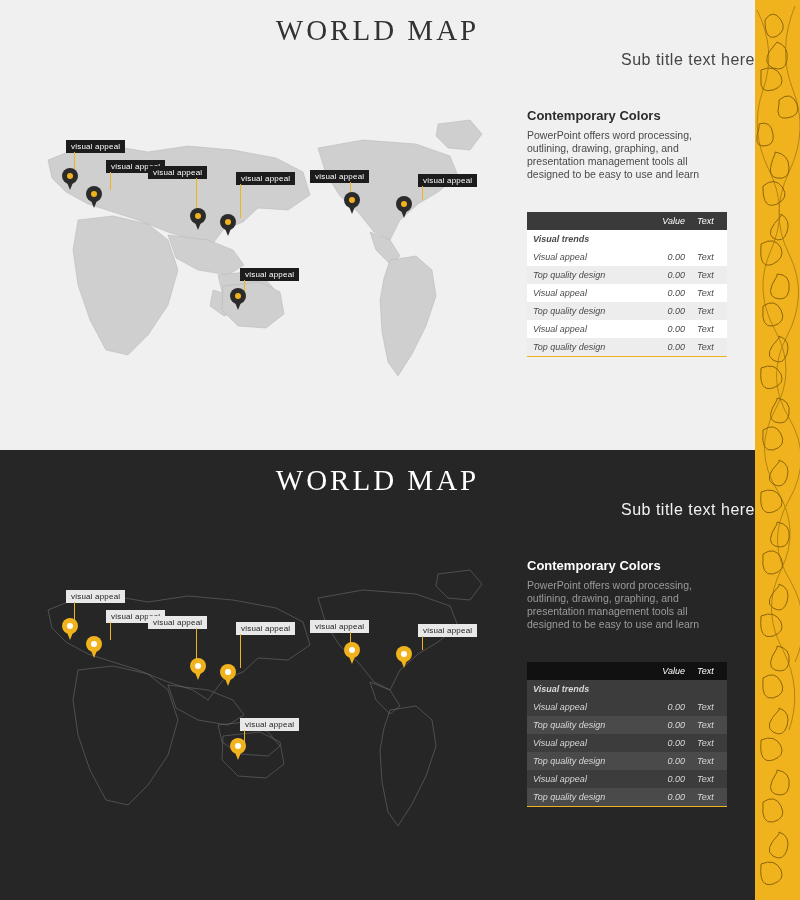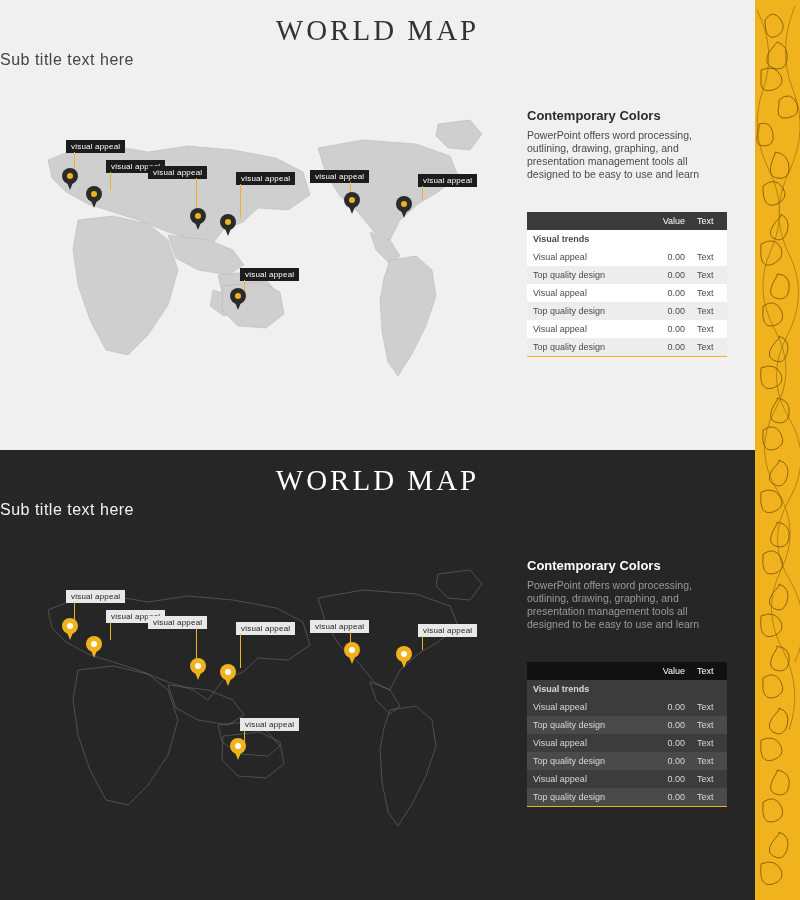--- a/index.html
+++ b/index.html
@@ -26,21 +26,21 @@
   .title{
     text-align:center;
     font-size:29px;
     letter-spacing:3px;
     font-weight:400;
     font-family:"Liberation Serif", serif;
     margin:0;
     padding-top:14px;
   }
   .subtitle{
-    text-align:left;
+    text-align:right;
     font-size:16px;
     letter-spacing:.5px;
     margin:0;
     padding-top:4px;
     font-family:"Liberation Sans", sans-serif;
   }
   .light .title{color:#333333;}
   .light .subtitle{color:#444444;}
   .dark .title{color:#ffffff;}
   .dark .subtitle{color:#f2f2f2;}
@@ -82,21 +82,21 @@
   
   .col{position:absolute;left:527px;top:108px;width:200px;}
   .col-h{font-size:13px;font-weight:bold;margin:0 0 6px 0;}
   .col-p{font-size:10.5px;line-height:13px;margin:0;}
   .light .col-h{color:#2b2b2b;}
   .light .col-p{color:#4a4a4a;}
   .dark .col-h{color:#ffffff;}
   .dark .col-p{color:#9a9a9a;}
 
   
-  .tbl{position:absolute;left:527px;top:212px;width:200px;border-collapse:collapse;font-size:9px;}
+  .tbl{position:absolute;left:527px;top:212px;width:200px;border-collapse:collapse;font-size:9px;font-style:italic;}
   .tbl th,.tbl td{padding:4px 6px;text-align:left;font-weight:normal;}
   .tbl th.num,.tbl td.num{text-align:right;}
   .tbl thead th{background:#3a3a3a;color:#ffffff;font-size:9px;}
   .tbl .group td{background:#f0b31e;color:#1c1c1c;font-weight:bold;}
   .light .tbl tbody td{color:#4a4a4a;background:#ffffff;}
   .light .tbl tr.alt td{background:#ededed;}
   .light .tbl tbody tr:last-child td{border-bottom:1px solid #f0b31e;}
   .dark .tbl thead th{background:#111111;}
   .dark .tbl tbody td{color:#d8d8d8;background:#3c3c3c;}
   .dark .tbl tr.alt td{background:#4a4a4a;}

